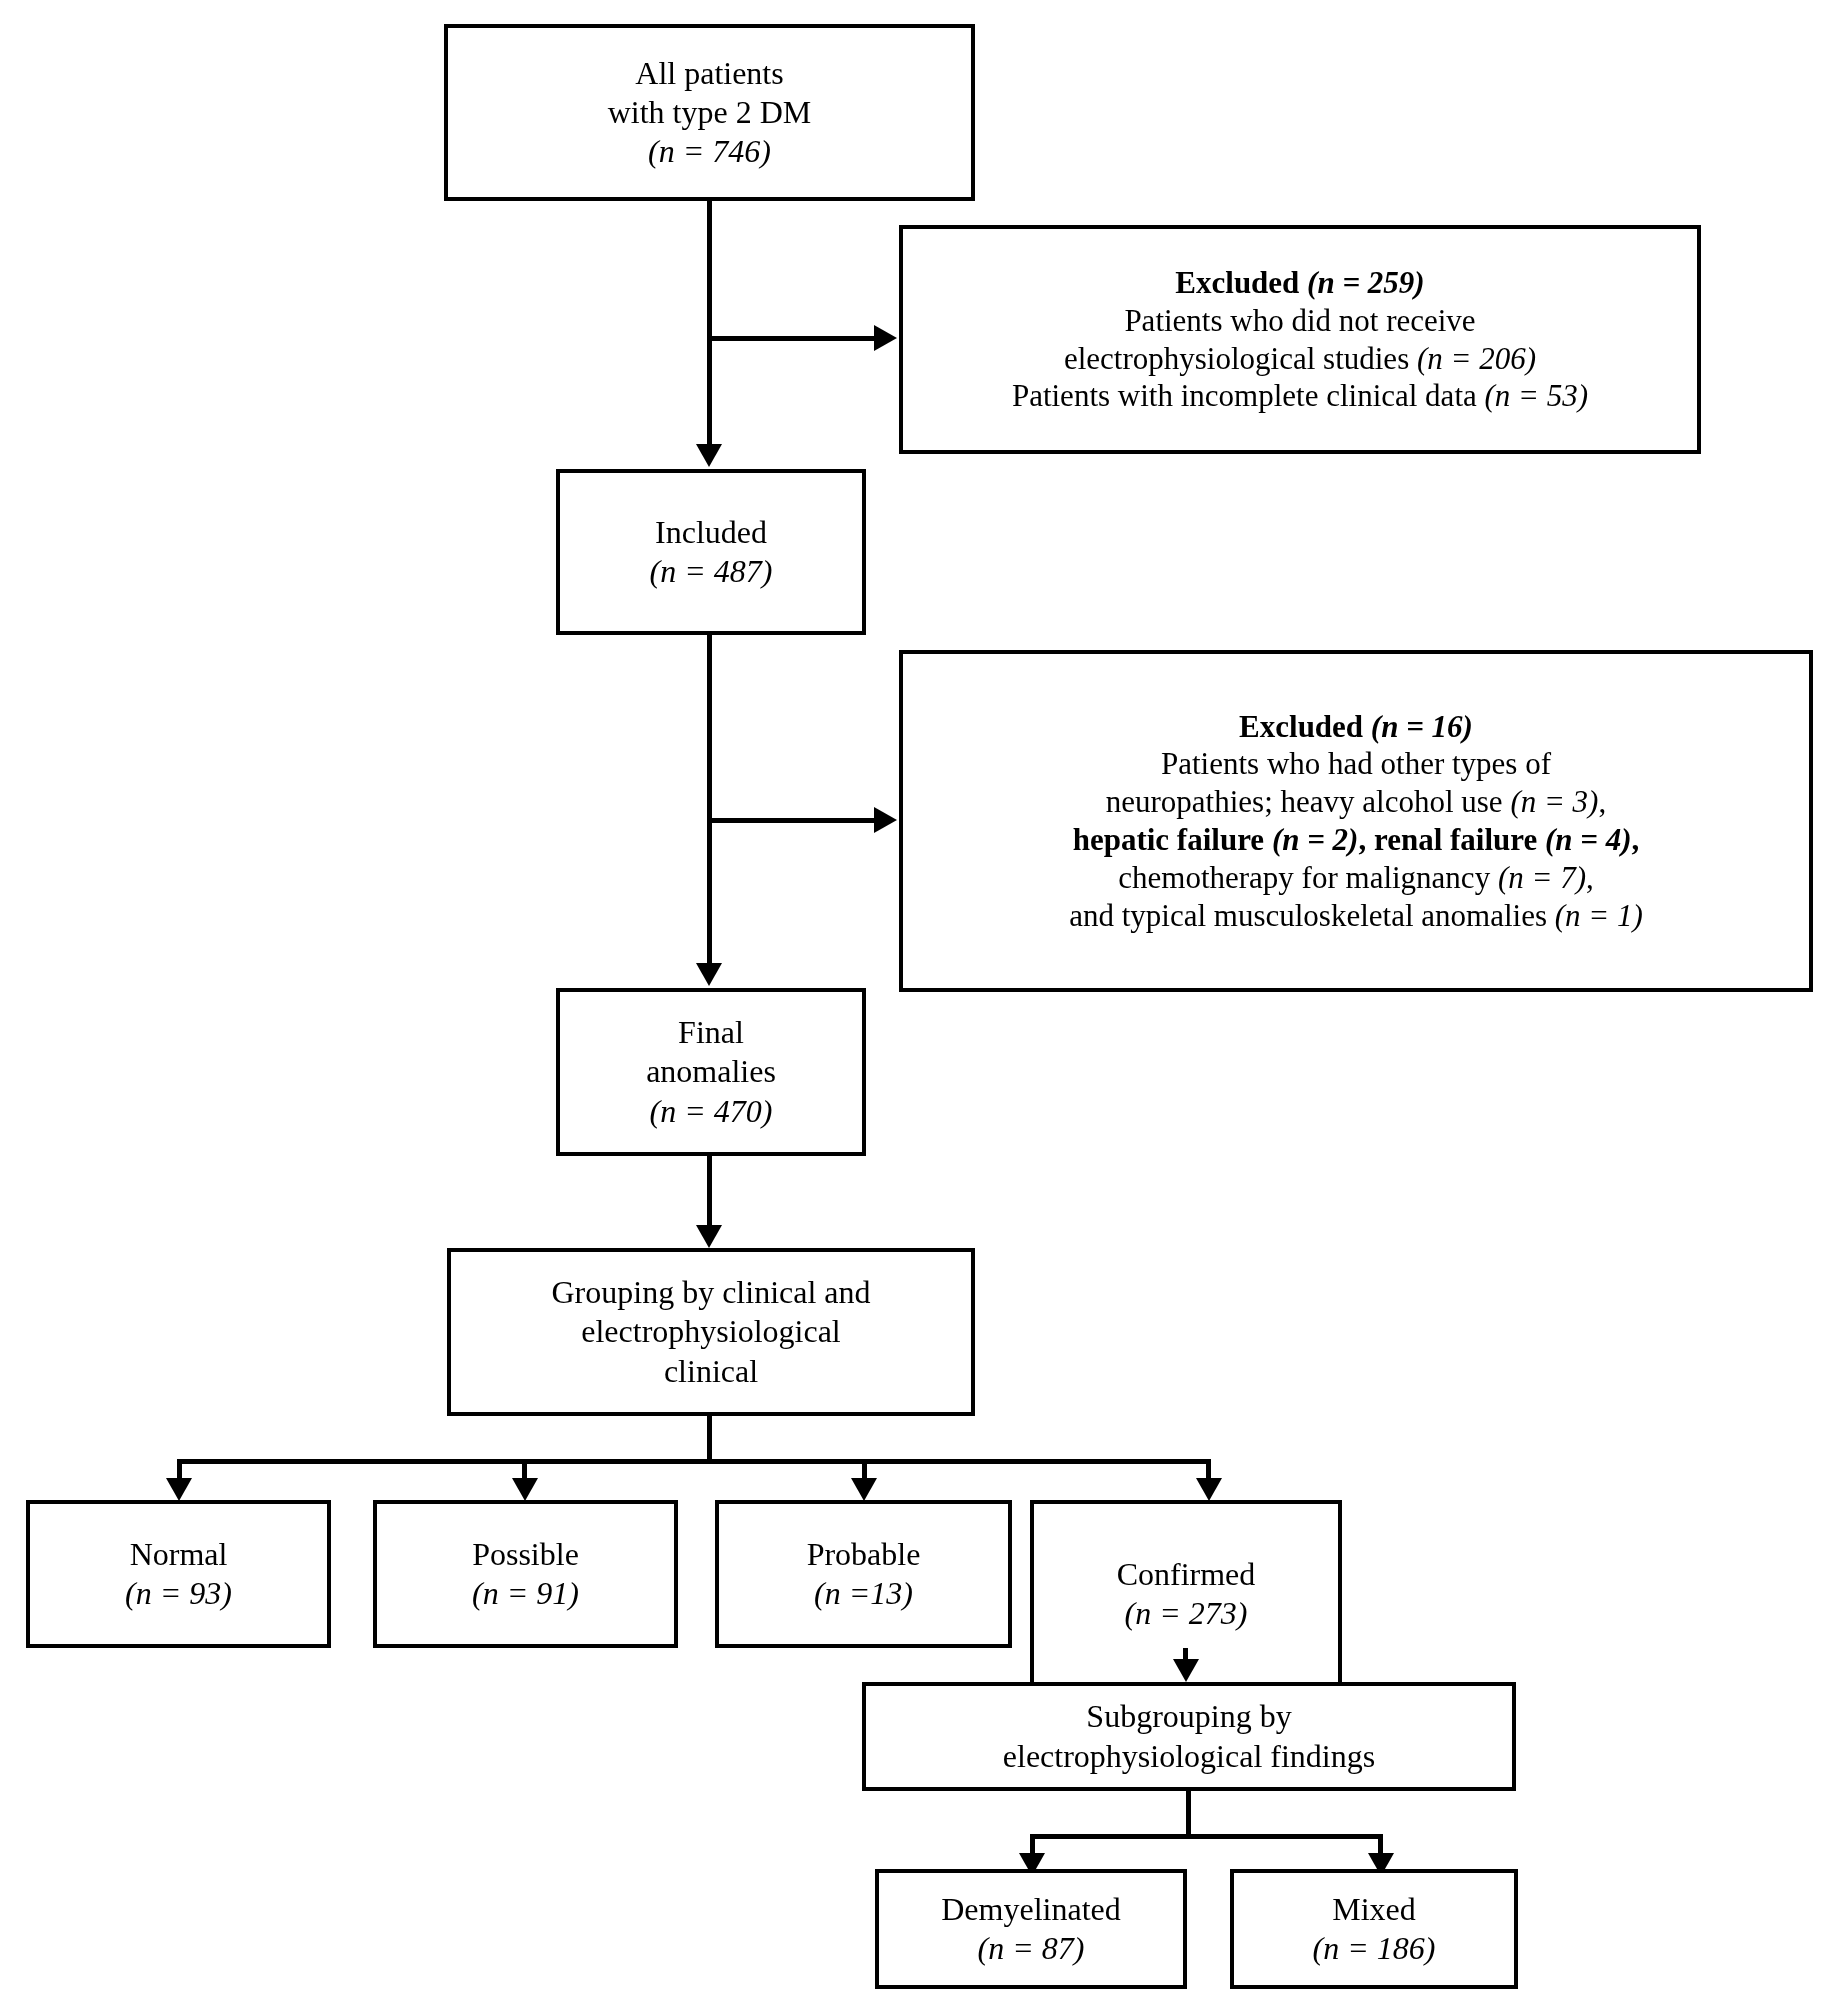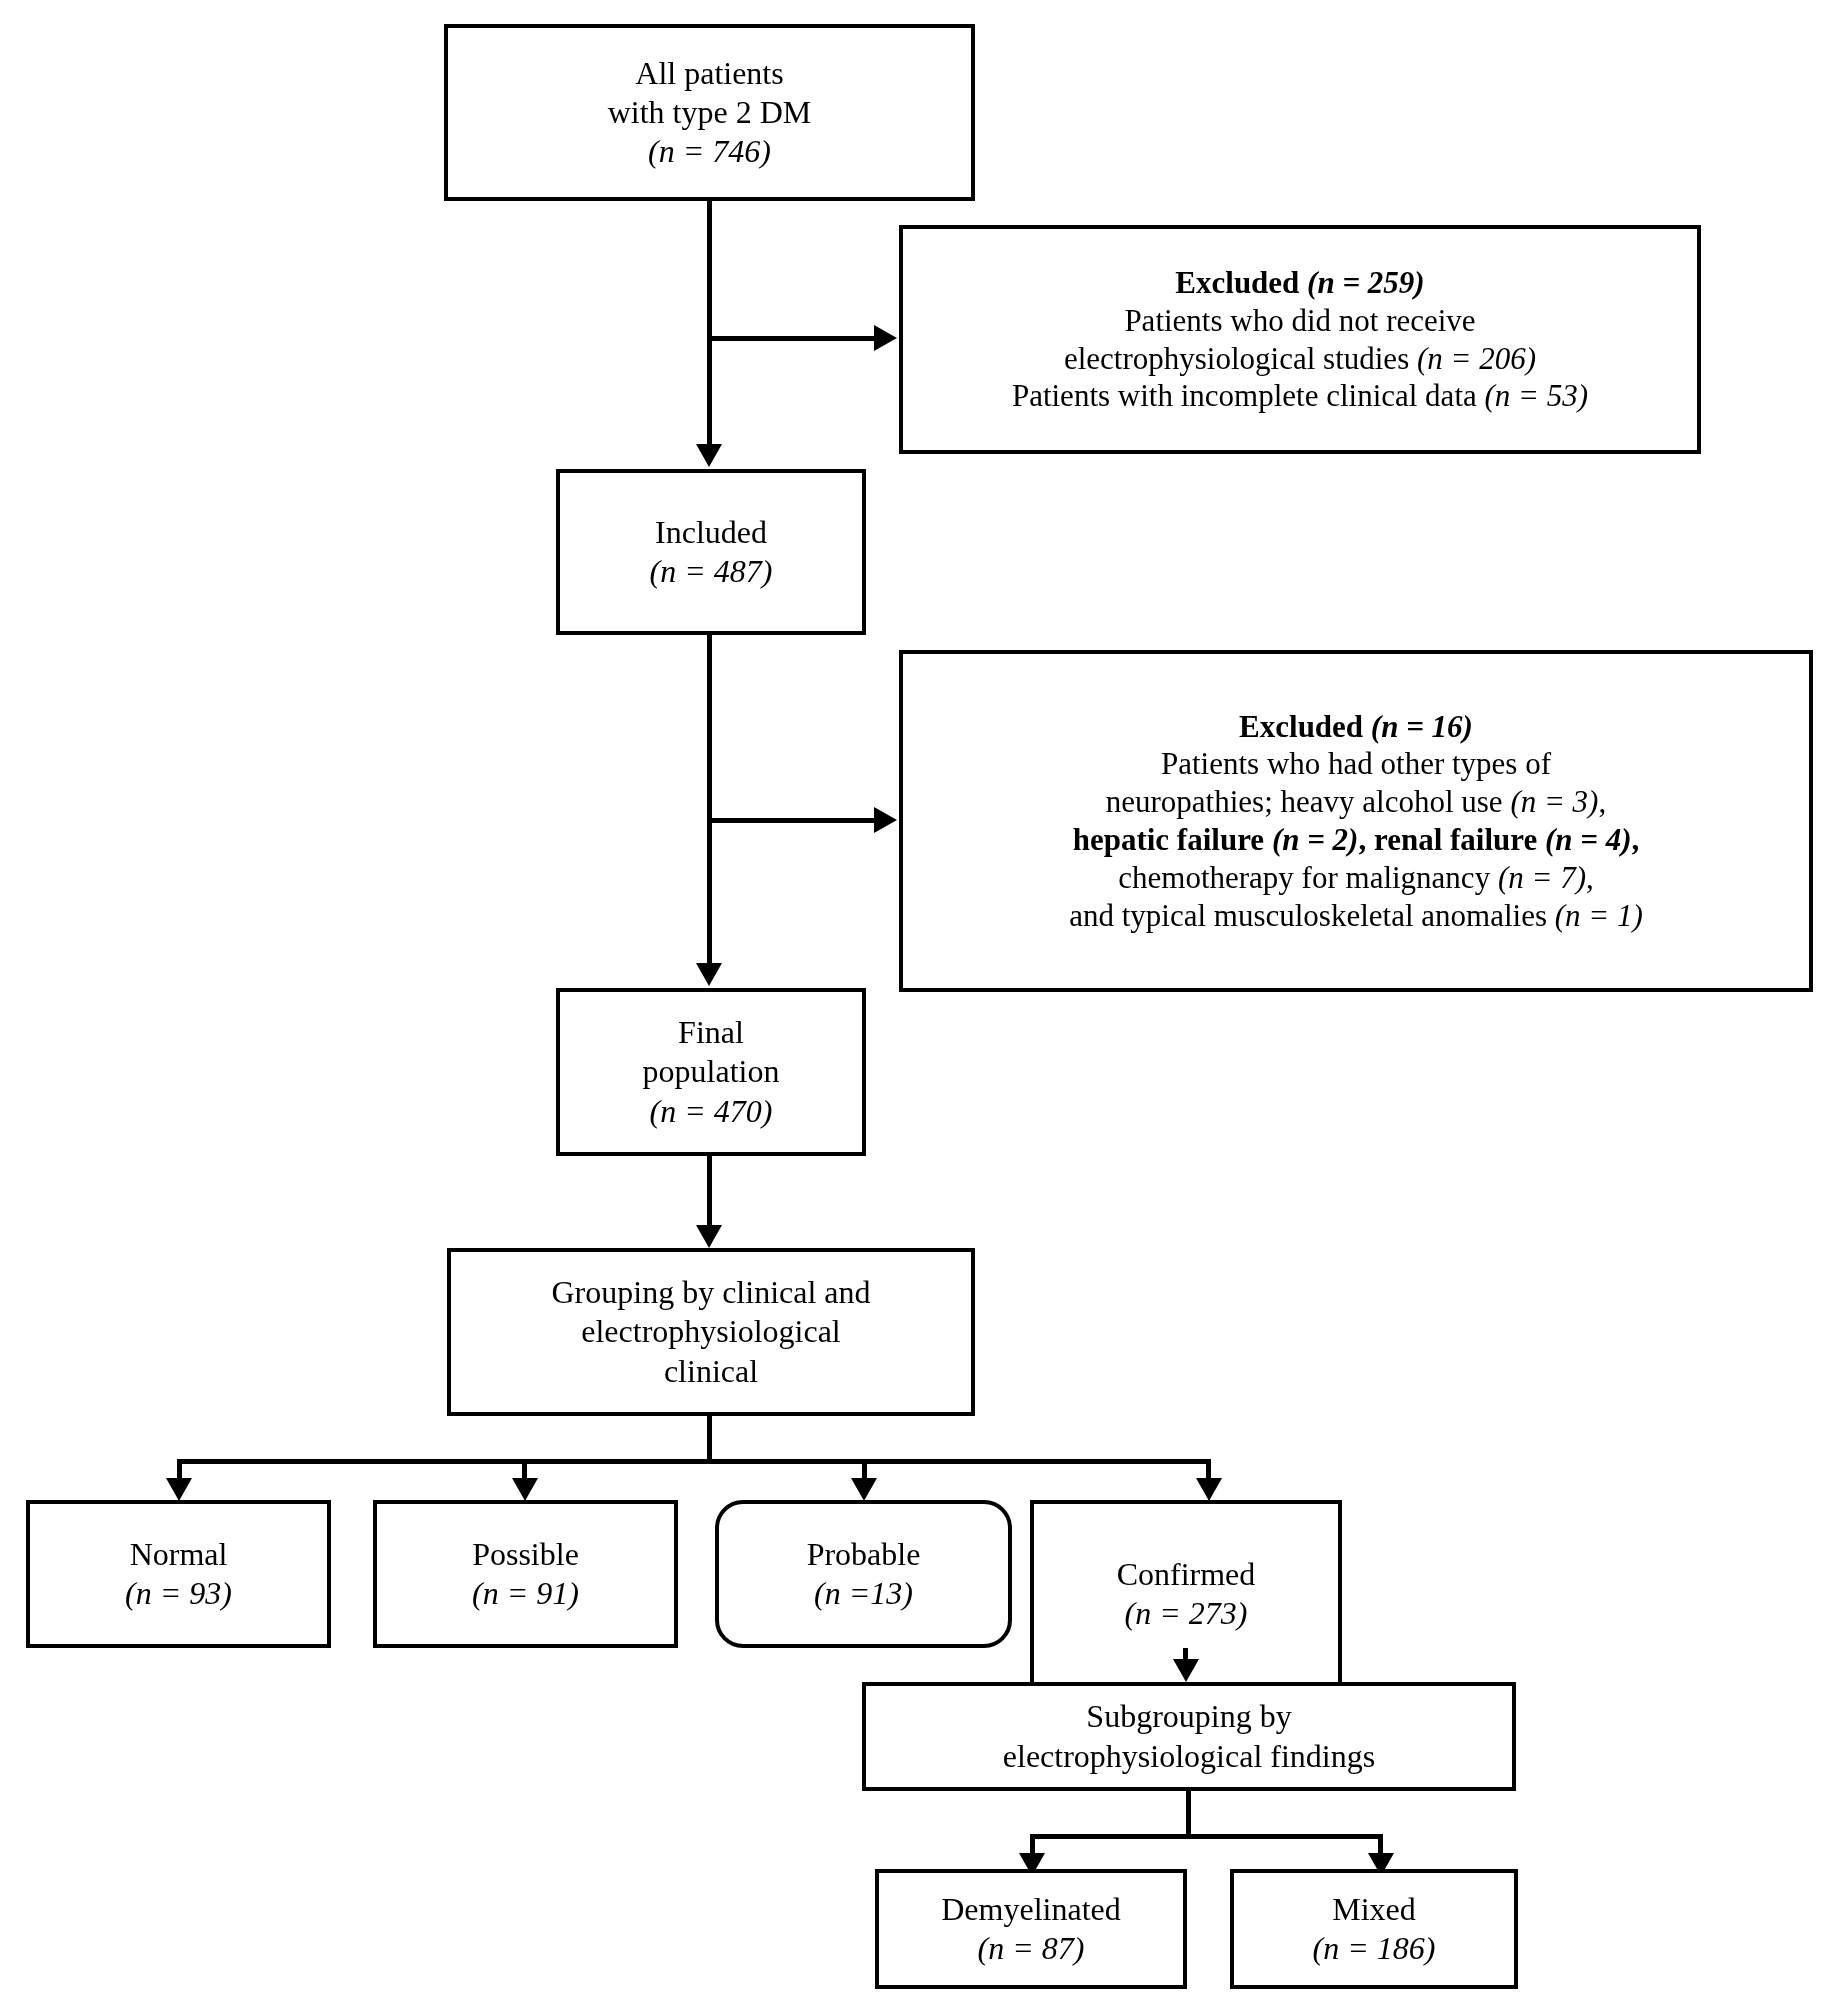--- a/index.html
+++ b/index.html
@@ -81,21 +81,21 @@
     <span class="ln bold">Excluded <span style="font-style:italic">(n = 16)</span></span>
     <span class="ln">Patients who had other types of</span>
     <span class="ln it" style="font-style: normal;">neuropathies; heavy alcohol use <span style="font-style:italic">(n = 3)</span>,</span>
     <span class="ln it" style="font-style: normal; font-weight: bold;">hepatic failure <span style="font-style:italic">(n = 2)</span>, renal failure <span style="font-style:italic">(n = 4)</span>,</span>
     <span class="ln it" style="font-style: normal;">chemotherapy for malignancy <span style="font-style:italic">(n = 7)</span>,</span>
     <span class="ln it" style="font-style: normal;">and typical musculoskeletal anomalies <span style="font-style:italic">(n = 1)</span></span>
   </div>
 
   <div class="box" style="left:556px;top:988px;width:310px;height:168px;">
     <span class="ln">Final</span>
-    <span class="ln">population</span>
+    <span class="ln">anomalies</span>
     <span class="ln it">(n = 470)</span>
   </div>
 
   <div class="vline" style="left:707px;top:1156px;width:4.8px;height:70px;"></div>
   <div class="arrowdown" style="left:696px;top:1225px;"></div>
 
   <div class="box" style="left:447px;top:1248px;width:528px;height:168px;">
     <span class="ln">Grouping by clinical and</span>
     <span class="ln">electrophysiological</span>
     <span class="ln">clinical</span>
@@ -119,21 +119,21 @@
   <div class="box" style="left:26px;top:1500px;width:305px;height:148px;">
     <span class="ln">Normal</span>
     <span class="ln it">(n = 93)</span>
   </div>
 
   <div class="box" style="left:373px;top:1500px;width:305px;height:148px;">
     <span class="ln">Possible</span>
     <span class="ln it">(n = 91)</span>
   </div>
 
-  <div class="box" style="left:715px;top:1500px;width:297px;height:148px;border-radius:28px;">
+  <div class="box" style="left:715px;top:1500px;width:297px;height:148px;">
     <span class="ln">Probable</span>
     <span class="ln it">(n =13)</span>
   </div>
 
   <div class="box" style="left:1030px;top:1500px;width:312px;height:188px;">
     <span class="ln">Confirmed</span>
     <span class="ln it">(n = 273)</span>
   </div>
 
   <div class="vline" style="left:1183px;top:1648px;width:4.8px;height:13px;"></div>

